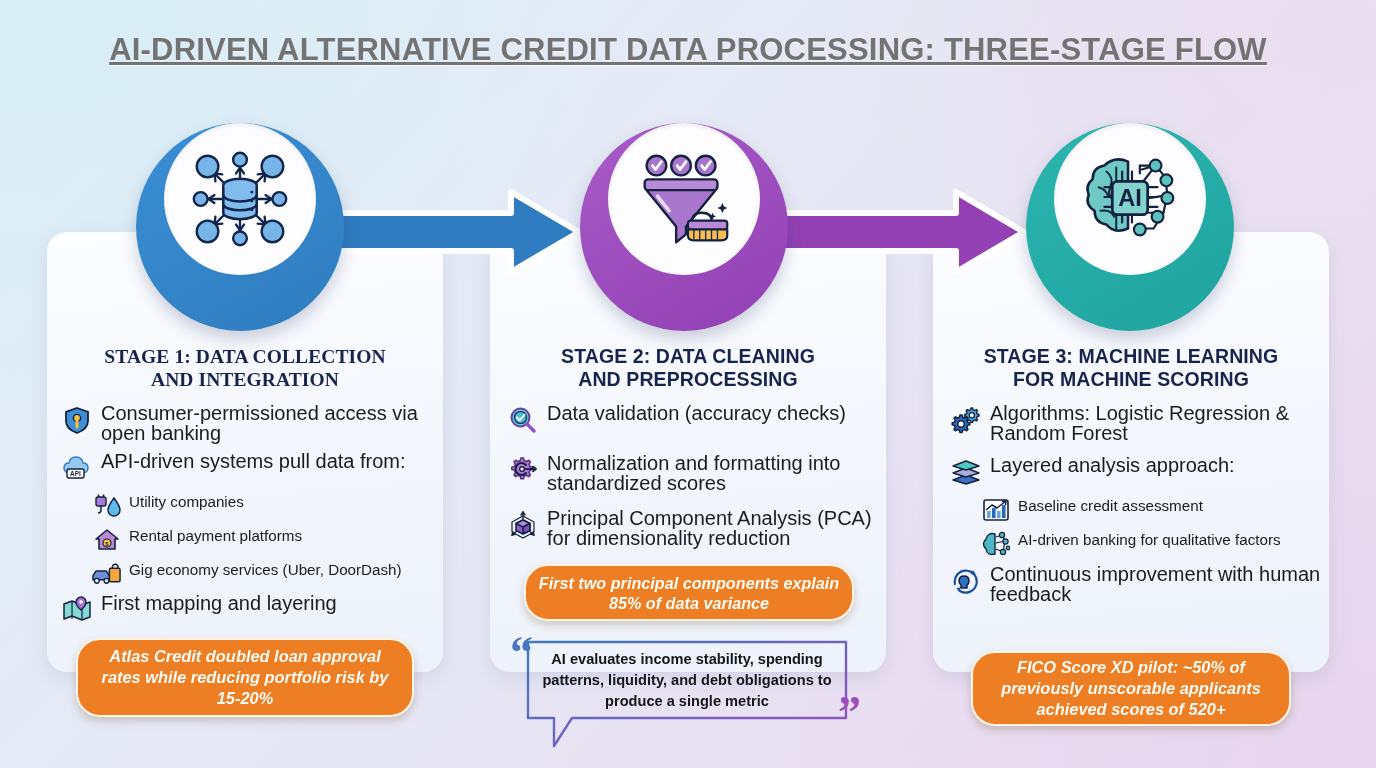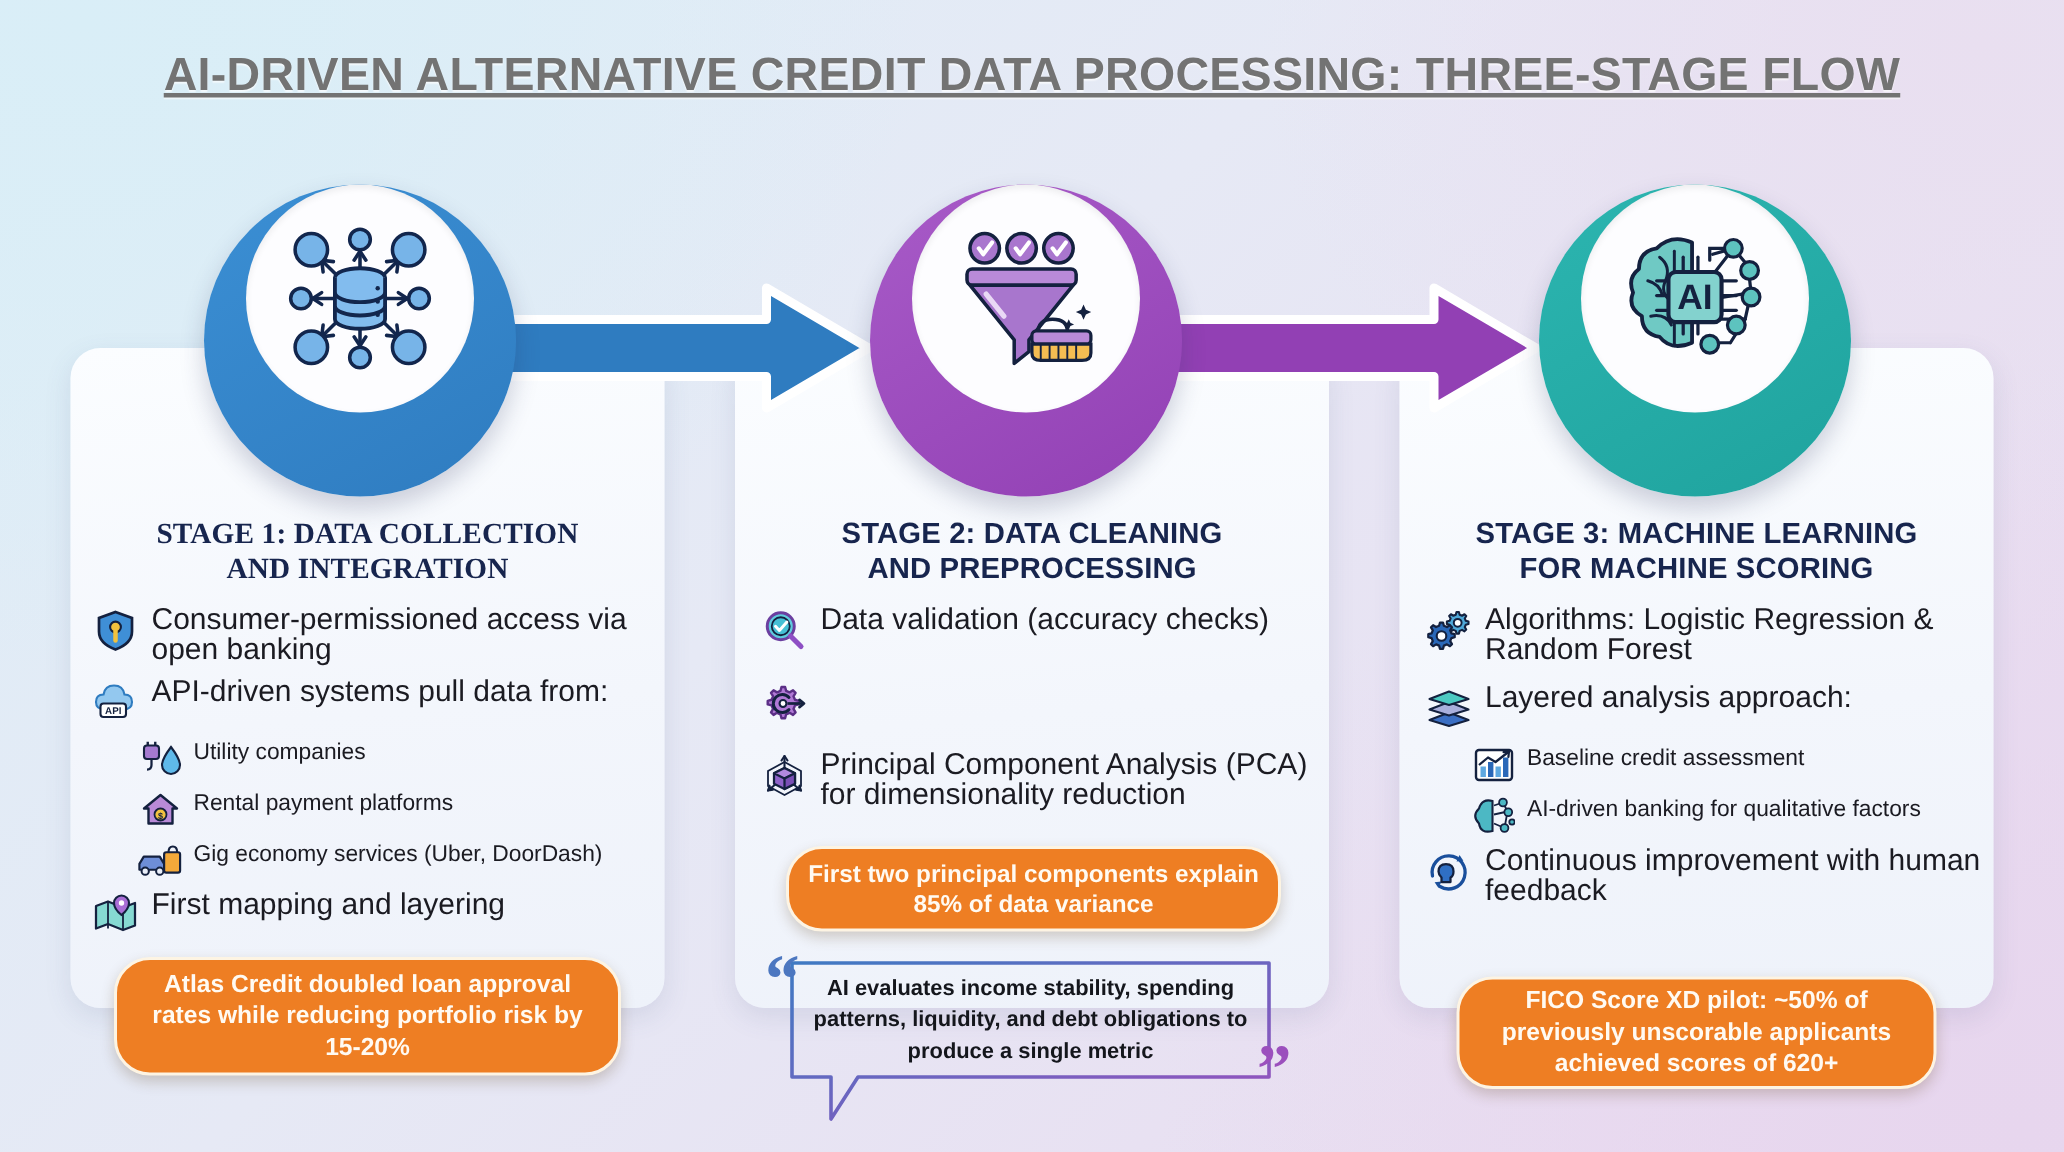--- a/index.html
+++ b/index.html
@@ -147,20 +147,21 @@
     font-size: 16.4px;
     line-height: 21px;
     text-align: center;
     display: flex;
     align-items: center;
     justify-content: center;
     padding: 9px 12px;
     box-sizing: border-box;
     box-shadow: 0 4px 9px rgba(90,60,20,0.23);
     z-index: 6;
+    font-style: italic;
   }
   .callout.o1 { left: 76px;  top: 638px; width: 338px; height: 79px; }
   .callout.o2 { left: 524px; top: 564px; width: 330px; height: 57px;
                 font-size: 16.2px; line-height: 20px; }
   .callout.o3 { left: 971px; top: 651px; width: 320px; height: 75px; }
 
   
   .quote-wrap {
     position: absolute;
     left: 498px;
@@ -437,20 +438,21 @@
   <div class="bullet" style="margin-bottom:16px;">
     <span class="ico">
       <svg width="30" height="28" viewBox="0 0 30 28">
         <path d="M13 2 l2.4 0 l0.7 2.6 l2.3 1 l2.3 -1.4 l1.7 1.7 l-1.4 2.3 l1 2.3 l2.6 0.7 l0 2.4 l-2.6 0.7 l-1 2.3 l1.4 2.3 l-1.7 1.7 l-2.3 -1.4 l-2.3 1 l-0.7 2.6 l-2.4 0 l-0.7 -2.6 l-2.3 -1 l-2.3 1.4 l-1.7 -1.7 l1.4 -2.3 l-1 -2.3 l-2.6 -0.7 l0 -2.4 l2.6 -0.7 l1 -2.3 l-1.4 -2.3 l1.7 -1.7 l2.3 1.4 l2.3 -1 z" fill="#b179d6" stroke="#5b2f86" stroke-width="1.6" stroke-linejoin="round"></path>
         <path d="M18 9 a6 6 0 1 0 0 8" fill="none" stroke="#14213f" stroke-width="2" stroke-linecap="round"></path>
         <circle cx="14" cy="13" r="2.3" fill="#ffffff" stroke="#14213f" stroke-width="1.4"></circle>
         <line x1="17" y1="13" x2="28" y2="13" stroke="#14213f" stroke-width="1.8"></line>
         <path d="M28 13 l-3 -2.4 M28 13 l-3 2.4" fill="none" stroke="#14213f" stroke-width="1.8" stroke-linecap="round"></path>
       </svg>
     </span>
+    <span class="txt">Normalization and formatting into standardized scores</span>
   </div>
 
   <div class="bullet">
     <span class="ico">
       <svg width="30" height="30" viewBox="0 0 30 30">
         <g stroke="#14213f" stroke-width="1.4" fill="none" stroke-linecap="round">
           <line x1="15" y1="14" x2="15" y2="2"></line>
             <path d="M15 2 l-2 3 M15 2 l2 3"></path>
           <line x1="15" y1="16" x2="4" y2="25"></line>
             <path d="M4 25 l1 -3.2 M4 25 l3.3 -0.6"></path>
@@ -535,21 +537,21 @@
         <path d="M8 25 l2 -4.4 l-4.6 0.5 z" fill="#1a4f9c"></path>
         <path d="M13 9 q5 0 5 5 q0 3 -2 4 v3 h-6 v-3 q-2 -2 -2 -4 q0 -5 5 -5 z" fill="#2f6fc4" stroke="#14213f" stroke-width="1.5" stroke-linejoin="round"></path>
       </svg>
     </span>
     <span class="txt">Continuous improvement with human feedback</span>
   </div>
 </div>
 
 <div class="callout o1">Atlas Credit doubled loan approval rates while reducing portfolio risk by 15-20%</div>
 <div class="callout o2">First two principal components explain 85% of data variance</div>
-<div class="callout o3">FICO Score XD pilot: ~50% of previously unscorable applicants achieved scores of 620+</div>
+<div class="callout o3">FICO Score XD pilot: ~50% of previously unscorable applicants achieved scores of 520+</div>
 
 <div class="quote-wrap">
   <svg class="quote-svg" width="380" height="125" viewBox="0 0 380 125">
     <defs>
       <linearGradient id="qgrad" x1="0" y1="0" x2="1" y2="1">
         <stop offset="0%" stop-color="#3f7ac3"></stop>
         <stop offset="100%" stop-color="#9b4fbd"></stop>
       </linearGradient>
     </defs>
     <path d="M30 14 H348 V90 H74 L56 118 L56 90 H30 Z" fill="none" stroke="url(#qgrad)" stroke-width="2.4" stroke-linejoin="round"></path>

